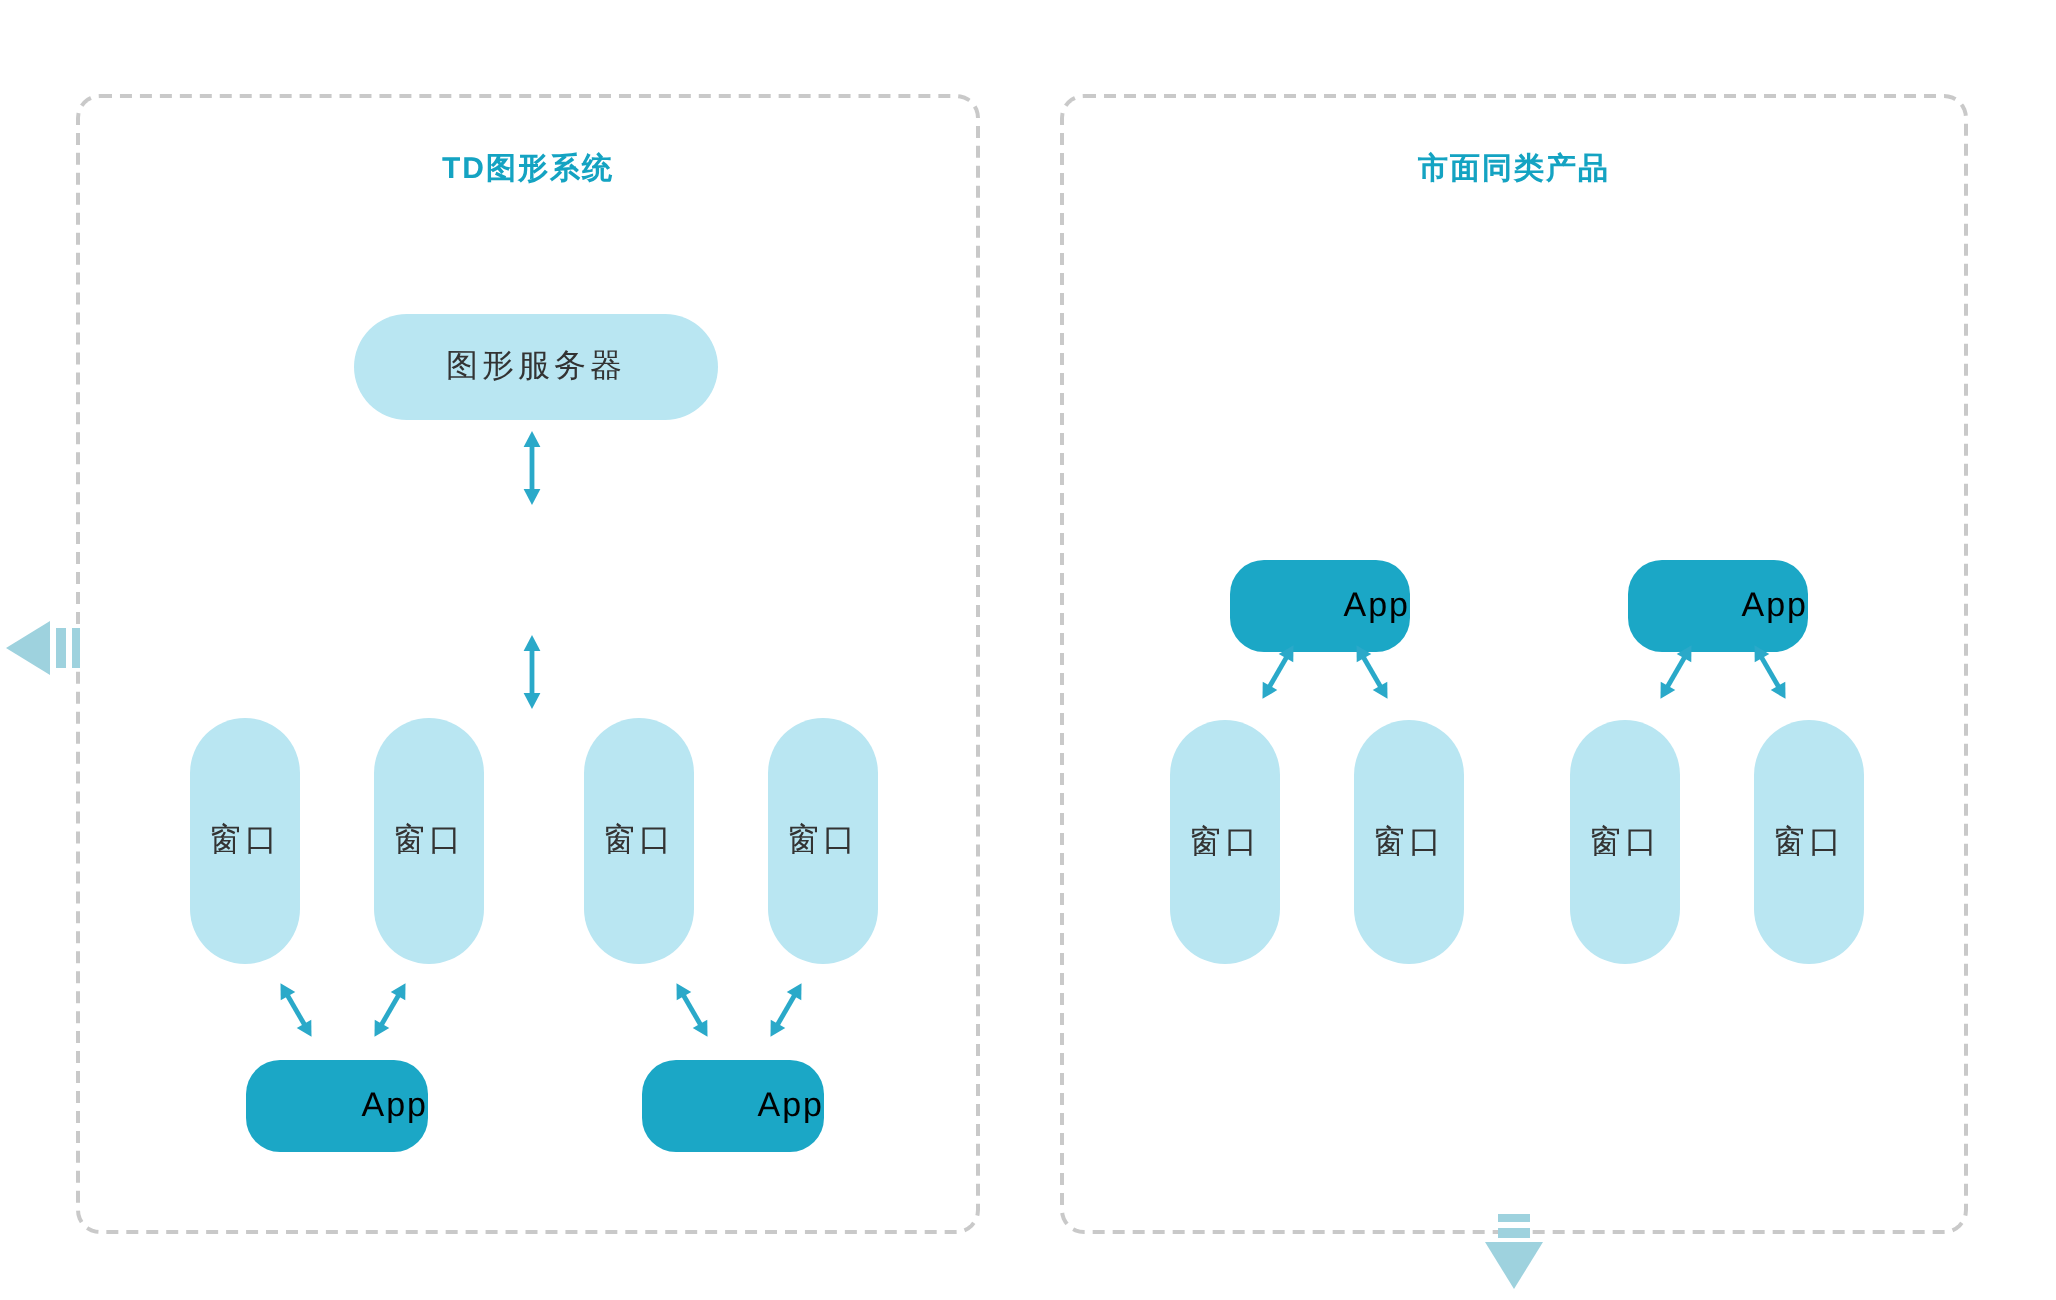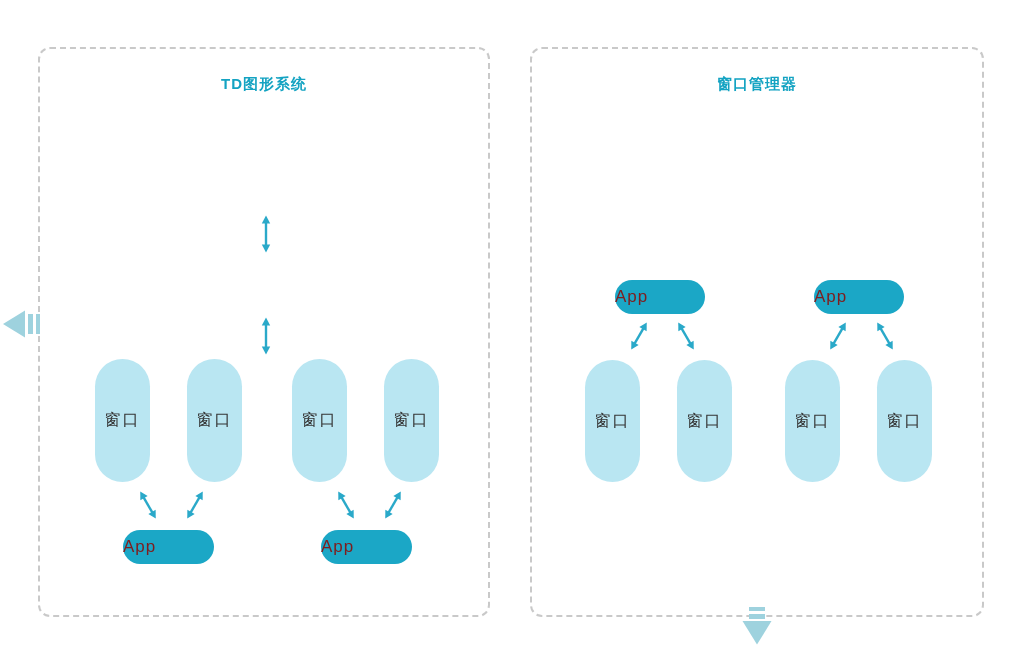--- a/index.html
+++ b/index.html
@@ -31,38 +31,41 @@
     color:var(--title-text);letter-spacing:1px;
   }
   .pill{
     position:absolute;background:var(--light-pill);
     display:flex;align-items:center;justify-content:center;
     color:var(--pill-text);font-size:16px;letter-spacing:2px;
   }
   .pill-wide{width:182px;height:53px;border-radius:27px;}
   .pill-window{width:55px;height:123px;border-radius:28px;font-family:Liberation Mono, monospace;}
   .pill-app{
-    position:absolute;width:91px;height:34px;border-radius:17px;
-    background:var(--accent-teal);color:#7f1d1d;font-size:17px;
-    display:flex;align-items:center;justify-content:flex-start;letter-spacing:1px;
+    position:absolute;width:91px;height:46px;border-radius:17px;
+    background:var(--accent-teal);color:#000000;font-size:17px;
+    display:flex;align-items:center;justify-content:flex-end;letter-spacing:1px;
   }
   .arr{position:absolute;}
   .arr line{stroke:var(--arrow);stroke-width:2.4;}
   .arr polygon{fill:var(--arrow);}
   .nav-icon{position:absolute;}
   .nav-icon polygon,.nav-icon rect{fill:var(--muted-arrow);}
 </style>
 </head>
 <body>
 
 <div class="canvas">
 
   <div class="panel panel-left">
     <div class="panel-title">TD图形系统</div>
 
+    <div class="pill pill-wide" style="left:137px;top:108px;">
+      <span>图形服务器</span>
+    </div>
 
     <svg class="arr" style="left:219px;top:166px;" width="14" height="38" viewBox="0 0 14 38">
       <line x1="7" y1="7" x2="7" y2="31"></line>
       <polygon points="7,0.5 2.8,8.5 11.2,8.5"></polygon>
       <polygon points="7,37.5 2.8,29.5 11.2,29.5"></polygon>
     </svg>
 
 
     <svg class="arr" style="left:219px;top:268px;" width="14" height="38" viewBox="0 0 14 38">
       <line x1="7" y1="7" x2="7" y2="31"></line>
@@ -107,21 +110,21 @@
 
     <div class="pill-app" style="left:83px;top:481px;">
       <span>App</span>
     </div>
     <div class="pill-app" style="left:281px;top:481px;">
       <span>App</span>
     </div>
   </div>
 
   <div class="panel panel-right">
-    <div class="panel-title">窗口管理器</div>
+    <div class="panel-title">市面同类产品</div>
 
     <div class="pill-app" style="left:83px;top:231px;width:90px;">
       <span>App</span>
     </div>
     <div class="pill-app" style="left:282px;top:231px;width:90px;">
       <span>App</span>
     </div>
 
     <svg class="arr" style="left:100px;top:271px;transform:rotate(30deg);" width="14" height="32" viewBox="0 0 14 32">
       <line x1="7" y1="6" x2="7" y2="26"></line>

